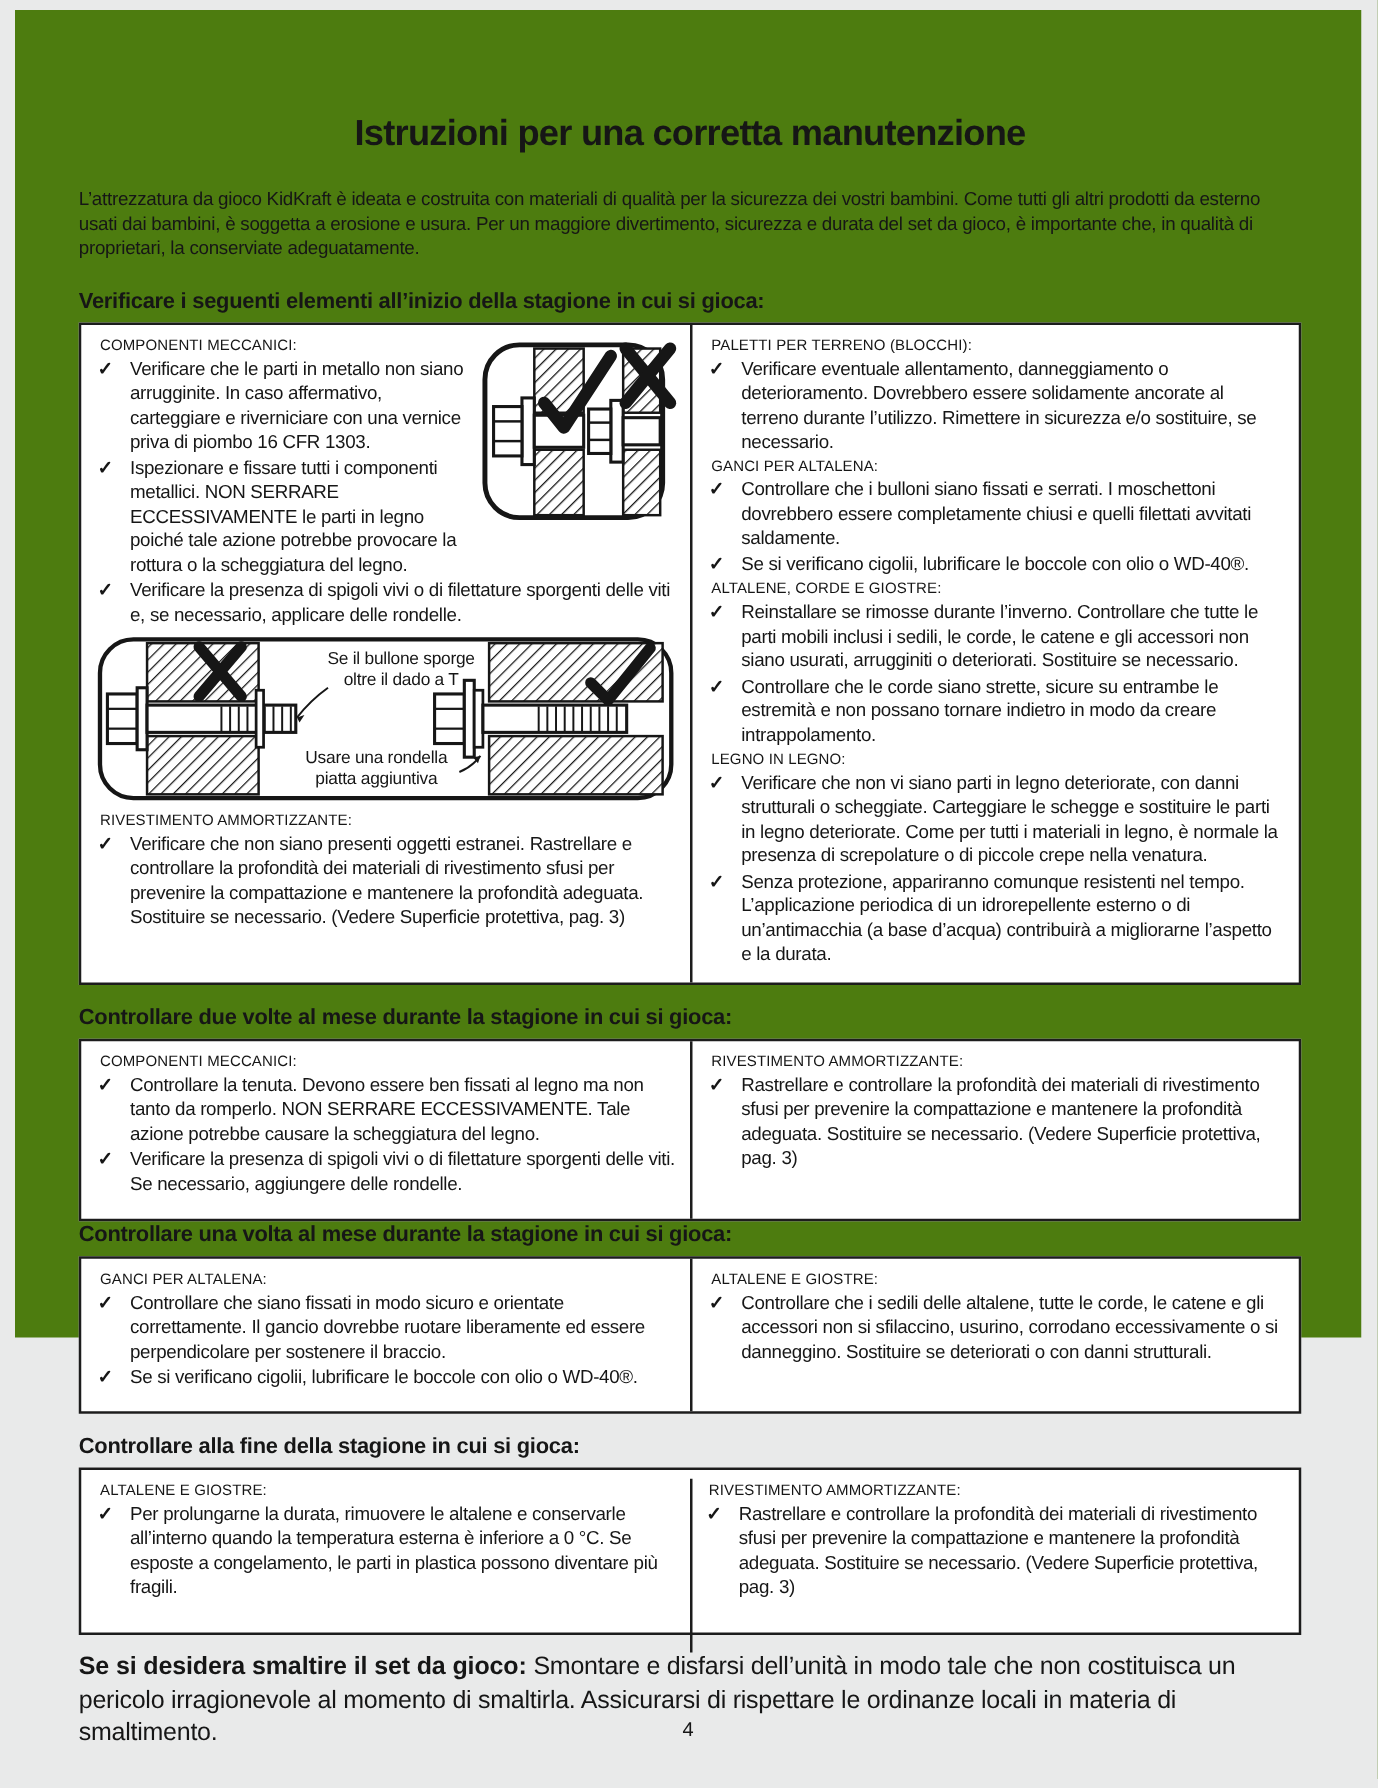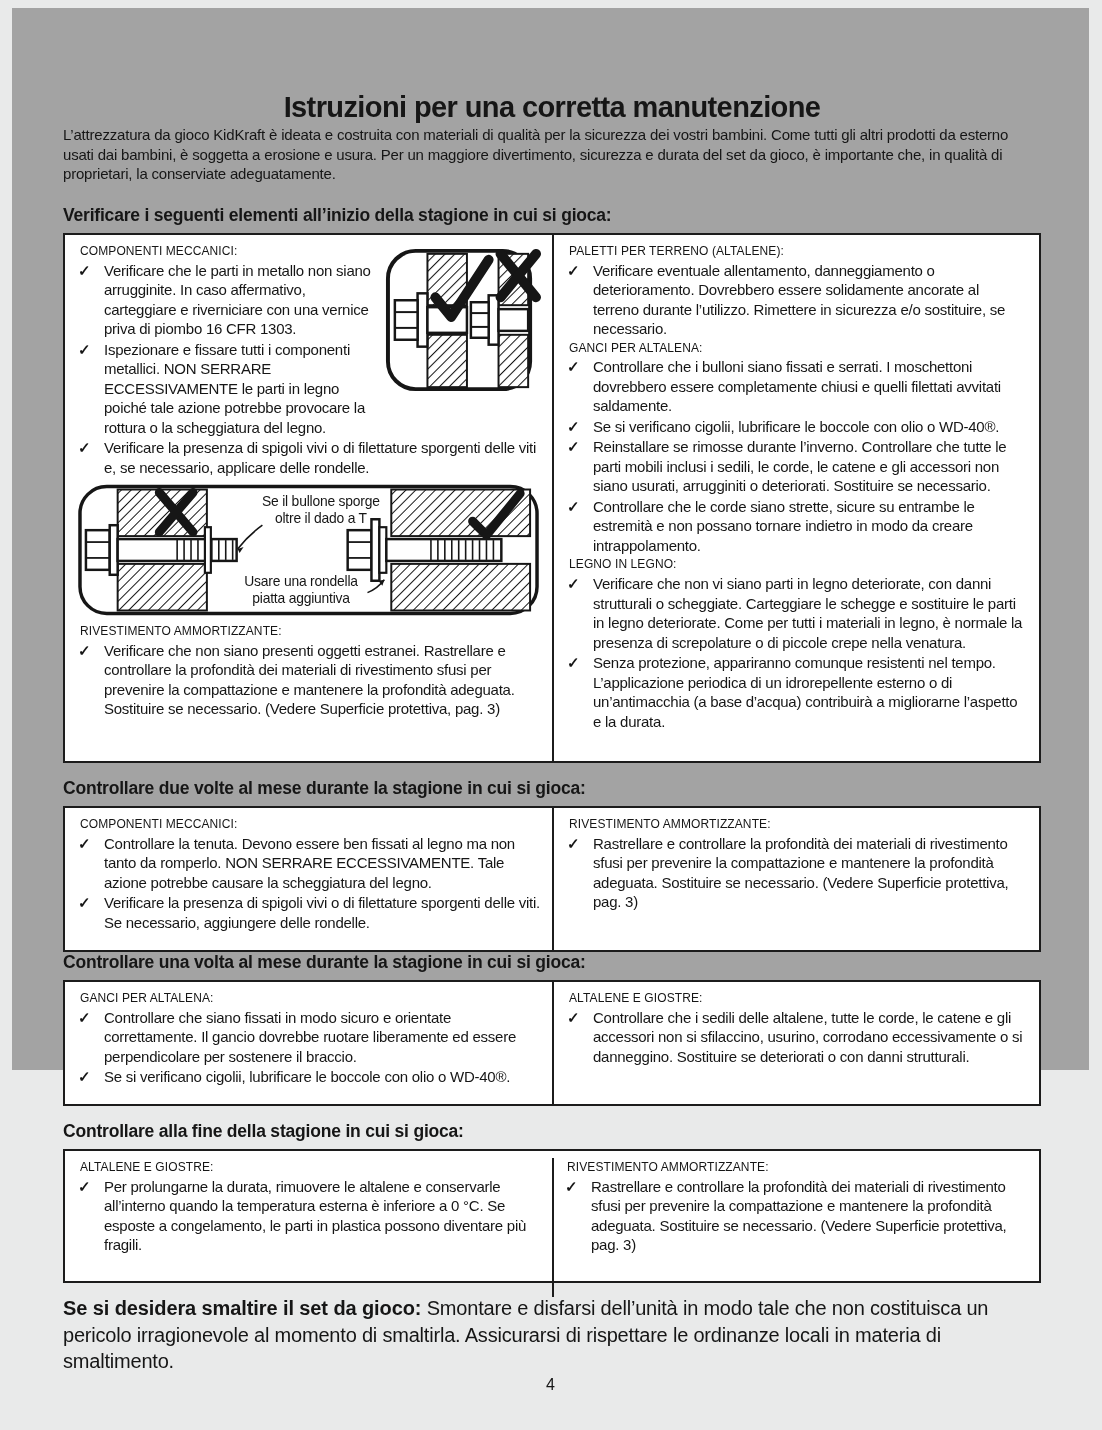--- a/index.html
+++ b/index.html
@@ -5,34 +5,34 @@
   html,body{margin:0;padding:0;}
   body{
     background:#e9eaea;
     font-family:"Liberation Sans", sans-serif;
     color:#161616;
     -webkit-font-smoothing:antialiased;
   }
   .screen{position:relative;width:1102px;height:1430px;background:#e9eaea;overflow:hidden;}
   .sheet{
     position:absolute;left:12px;top:8px;width:1077px;height:1062px;
-    background:#a3a3a3;
+    background:#4d7c0f;
   }
   .content{position:absolute;left:51px;top:0;width:978px;}
 
   .doc-title{
     margin-top:84px;
     text-align:center;
     font-size:29px;
     font-weight:700;
     letter-spacing:-0.6px;
     line-height:1.1;
   }
   .intro{
-    margin-top:1px;
+    margin-top:26px;
     font-size:15px;
     line-height:1.32;
     letter-spacing:-0.2px;
   }
   .sec-heading{
     font-size:17.5px;
     font-weight:700;
     letter-spacing:-0.2px;
     margin:0;
   }
@@ -247,29 +247,30 @@
           </div>
 
           <div class="group">
             <div class="gtitle">RIVESTIMENTO AMMORTIZZANTE:</div>
             <div class="item"><span class="tick">✓</span><span>Verificare che non siano presenti oggetti estranei. Rastrellare e controllare la profondità dei materiali di rivestimento sfusi per prevenire la compattazione e mantenere la profondità adeguata. Sostituire se necessario. (Vedere Superficie protettiva, pag. 3)</span></div>
           </div>
         </div>
 
         <div class="col col-right">
           <div class="group">
-            <div class="gtitle">PALETTI PER TERRENO (ALTALENE):</div>
+            <div class="gtitle">PALETTI PER TERRENO (BLOCCHI):</div>
             <div class="item"><span class="tick">✓</span><span>Verificare eventuale allentamento, danneggiamento o deterioramento. Dovrebbero essere solidamente ancorate al terreno durante l’utilizzo. Rimettere in sicurezza e/o sostituire, se necessario.</span></div>
           </div>
           <div class="group">
             <div class="gtitle">GANCI PER ALTALENA:</div>
             <div class="item"><span class="tick">✓</span><span>Controllare che i bulloni siano fissati e serrati. I moschettoni dovrebbero essere completamente chiusi e quelli filettati avvitati saldamente.</span></div>
             <div class="item"><span class="tick">✓</span><span>Se si verificano cigolii, lubrificare le boccole con olio o WD-40®.</span></div>
           </div>
           <div class="group">
+            <div class="gtitle">ALTALENE, CORDE E GIOSTRE:</div>
             <div class="item"><span class="tick">✓</span><span>Reinstallare se rimosse durante l’inverno. Controllare che tutte le parti mobili inclusi i sedili, le corde, le catene e gli accessori non siano usurati, arrugginiti o deteriorati. Sostituire se necessario.</span></div>
             <div class="item"><span class="tick">✓</span><span>Controllare che le corde siano strette, sicure su entrambe le estremità e non possano tornare indietro in modo da creare intrappolamento.</span></div>
           </div>
           <div class="group">
             <div class="gtitle">LEGNO IN LEGNO:</div>
             <div class="item"><span class="tick">✓</span><span>Verificare che non vi siano parti in legno deteriorate, con danni strutturali o scheggiate. Carteggiare le schegge e sostituire le parti in legno deteriorate. Come per tutti i materiali in legno, è normale la presenza di screpolature o di piccole crepe nella venatura.</span></div>
             <div class="item"><span class="tick">✓</span><span>Senza protezione, appariranno comunque resistenti nel tempo. L’applicazione periodica di un idrorepellente esterno o di un’antimacchia (a base d’acqua) contribuirà a migliorarne l’aspetto e la durata.</span></div>
           </div>
         </div>
       </div>

